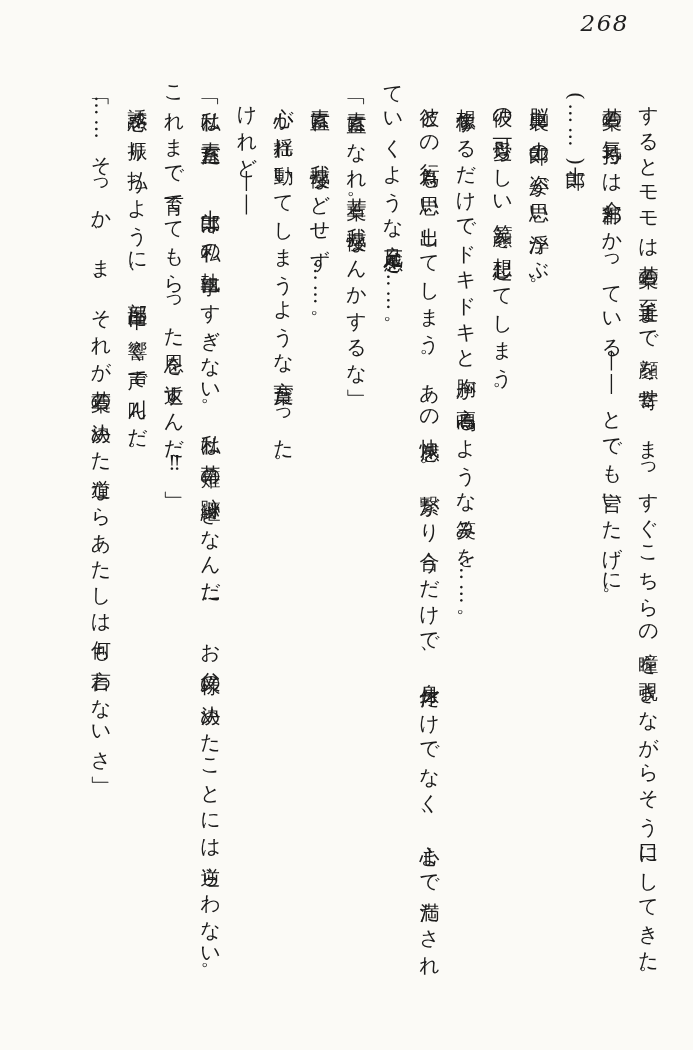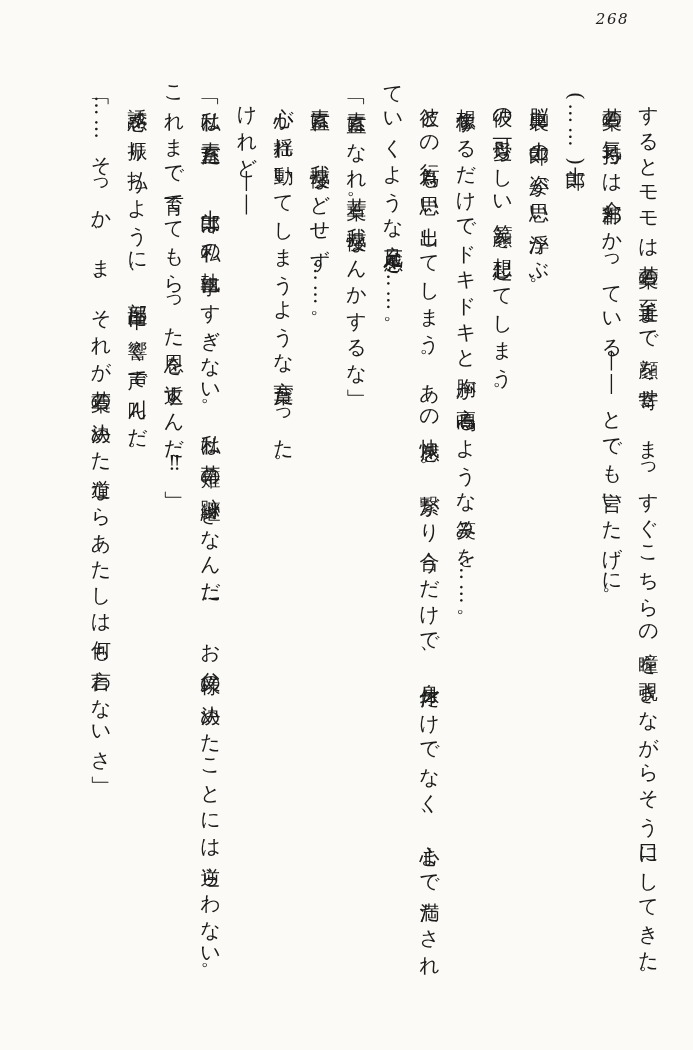--- a/index.html
+++ b/index.html
@@ -17,21 +17,21 @@
   }
   .page {
     position: absolute;
     inset: 0;
     background: #fbfaf6;
   }
   .page-number {
     position: absolute;
     top: 10px;
     right: 64px;
-    font-size: 15px;
+    font-size: 23px;
     font-style: italic;
     letter-spacing: 1.5px;
     color: #202020;
   }
   .text-area {
     position: absolute;
     top: 72px;
     right: 26px;
     height: 922px;
     writing-mode: vertical-rl;

